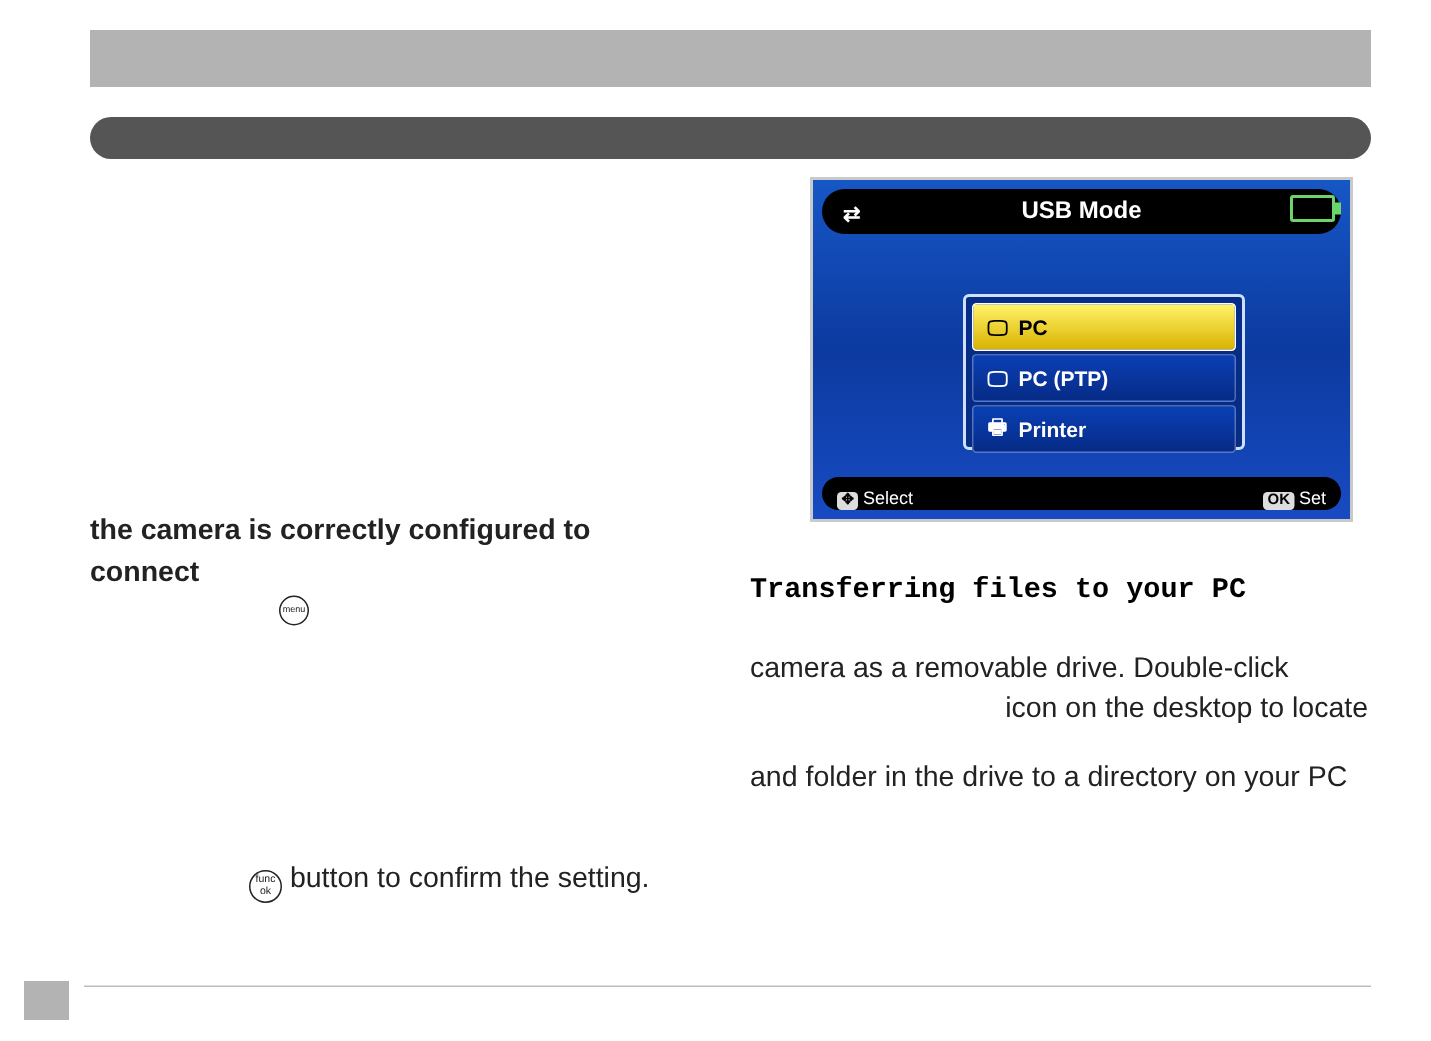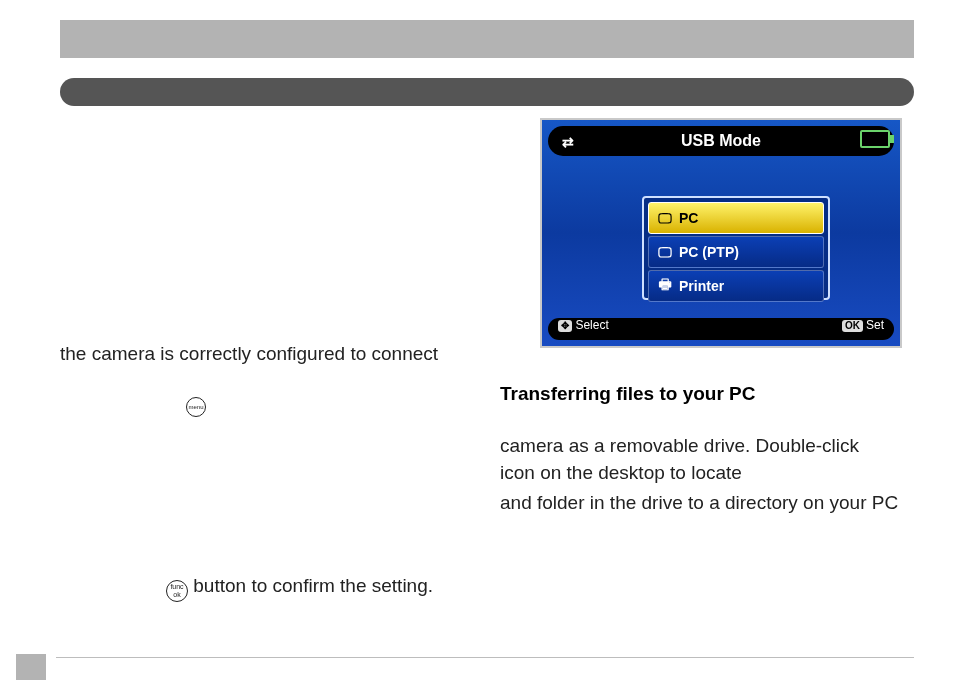--- a/index.html
+++ b/index.html
@@ -39,20 +39,21 @@
     position: absolute;
     left: 60px;
     top: 120px;
     width: 400px;
     font-size: 19px;
     line-height: 1.45;
     font-family: "Segoe UI", "Trebuchet MS", sans-serif;
   }
   .frag {
     position: absolute;
+    font-weight: bold;
   }
   .frag.configure {
     top: 220px;
     left: 0;
   }
 
   
   .btn-circle {
     display: inline-block;
     width: 18px;
@@ -95,25 +96,25 @@
     left: 500px;
     top: 380px;
     right: 42px;
     font-size: 19px;
     line-height: 1.45;
   }
   .rightcol h3 {
     margin: 0 0 24px 0;
     font-size: 19px;
     font-weight: bold;
-    font-family: Liberation Sans, sans-serif;
+    font-family: Liberation Mono, monospace;
     color: #000;
   }
-  .rightcol .p1 { margin-bottom: 2px; text-align: left; }
-  .rightcol .p1 .l2 { display:block; text-align:left; }
+  .rightcol .p1 { margin-bottom: 18px; text-align: left; }
+  .rightcol .p1 .l2 { display:block; text-align:right; }
   .rightcol .p2 { }
 
   
   .lcd {
     position: absolute;
     left: 540px;
     top: 118px;
     width: 362px;
     height: 230px;
     background: linear-gradient(180deg,#1657c6 0%, #0c3aa0 50%, #184bc2 100%);
@@ -178,21 +179,21 @@
 
   .lcd .footbar{
     position:absolute;
     left:6px; right:6px; bottom:6px; height:22px;
     border-radius:11px;
     background:#000;
     color:#fff;
     font-size:12px;
     display:flex;
     justify-content:space-between;
-    align-items:flex-start;
+    align-items:flex-end;
     padding:0 10px;
   }
   .lcd .pill{
     display:inline-block;
     background:#ddd; color:#000;
     border-radius:3px;
     padding:0 3px;
     font-size:10px;
     font-weight:bold;
     margin-right:3px;

